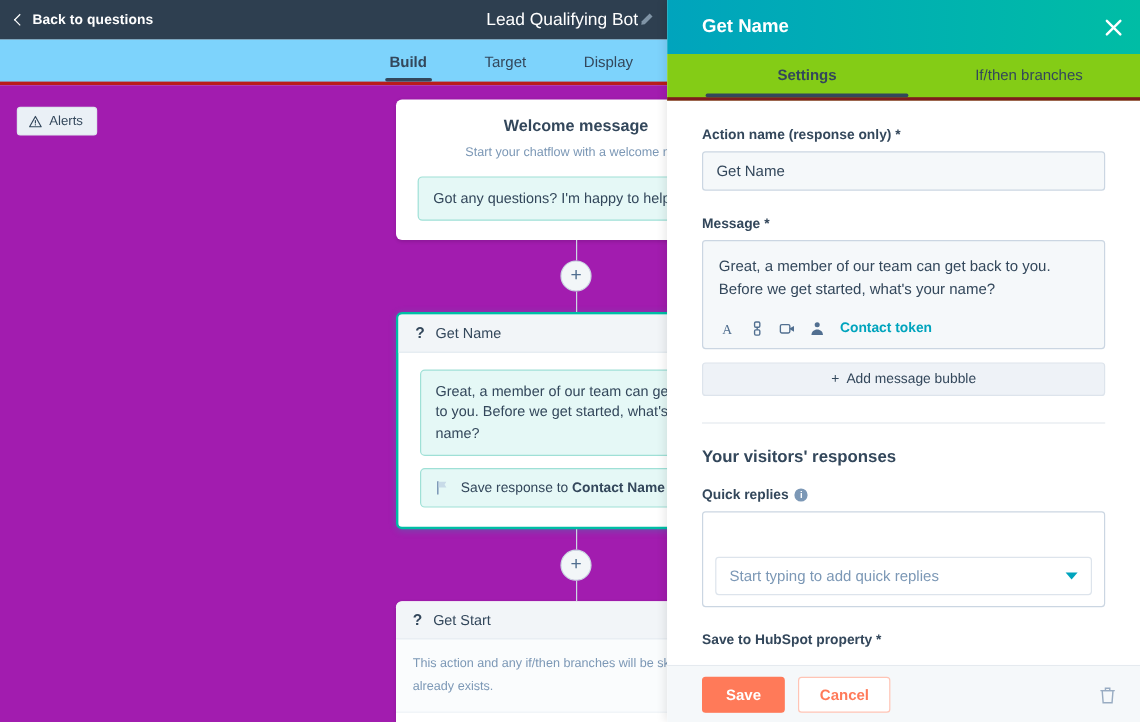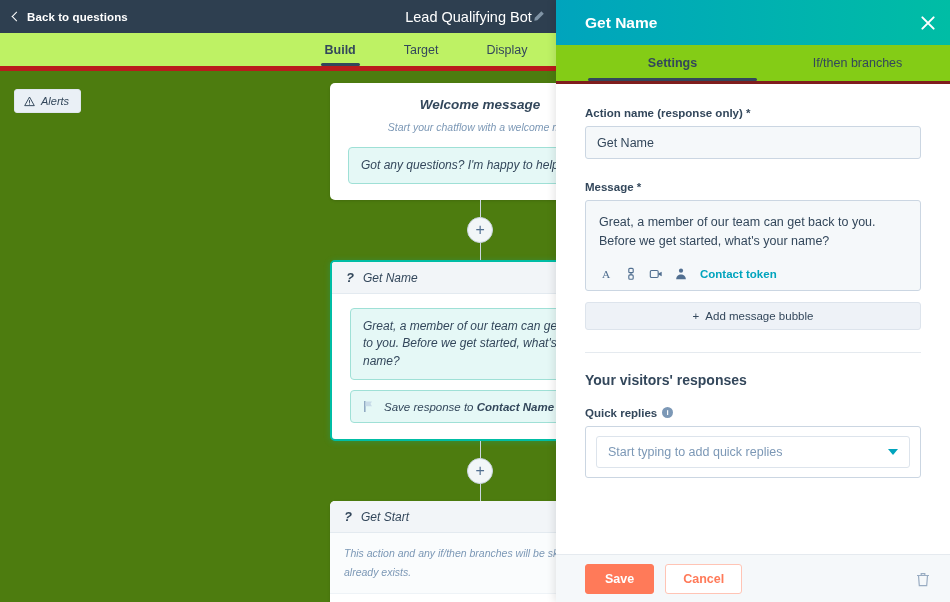--- a/index.html
+++ b/index.html
@@ -30,38 +30,38 @@
     position: absolute; left: 0; top: 0; width: 950px; height: 33px;
     display: flex; align-items: center; justify-content: center; gap: 0;
     pointer-events: none;
   }
   .bot-title { color: #ffffff; font-size: 14.5px; font-weight: normal; }
   .pencil-icon { width: 13px; height: 13px; opacity: .85; pointer-events: auto; cursor: pointer; }
 
   
   .subnav {
     position: absolute; left: 0; top: 33px; width: 788px; height: 38px;
-    background: #bef264; border-bottom: 5px solid #b91c1c;
+    background: #7dd3fc; border-bottom: 3px solid #b91c1c;
     display: flex; align-items: flex-end; justify-content: center; gap: 40px;
   }
   .subtab {
     font-size: 12.5px; color: #33475b; padding: 0 4px 9px 4px;
     cursor: pointer; position: relative; white-space: nowrap;
   }
   .subtab.active { font-weight: bold; }
   .subtab.active::after {
     content: ""; position: absolute; left: 0; right: 0; bottom: 0;
     height: 3px; background: #33475b; border-radius: 2px;
   }
   .subnav-inner { display:flex; gap:40px; transform: translateX(32px); align-items: flex-end;}
 
   
   .canvas {
     position: absolute; left: 0; top: 71px; width: 950px; height: 531px;
-    background: #4d7c0f; overflow: hidden; font-style: italic;
+    background: #a21caf; overflow: hidden;
   }
   .alerts-btn {
     position: absolute; left: 14px; top: 18px;
     background: #eaf0f6; color: #33475b; border: 1px solid #dfe6ee;
     border-radius: 3px; font-size: 11px; padding: 5px 11px 5px 9px;
     display: flex; align-items: center; gap: 6px; cursor: pointer;
   }
   .warn-tri { width: 11px; height: 11px; }
 
   
@@ -191,21 +191,21 @@
     color: #fff; font-size: 8px; font-weight: bold; display: inline-flex;
     align-items: center; justify-content: center; cursor: pointer;
   }
   .qr-outer {
     border: 1px solid #cbd6e2; border-radius: 3px; background: #ffffff;
     padding: 9px 10px;
   }
   .qr-inner {
     border: 1px solid #dde4ec; border-radius: 3px; height: 32px;
     display: flex; align-items: center; justify-content: space-between;
-    padding: 0 11px; cursor: pointer;
+    padding: 0 11px; cursor: pointer; margin-top: 28px;
   }
   .qr-placeholder { font-size: 12.5px; color: #7c98b6; }
   .caret-down {
     width: 0; height: 0; border-left: 5px solid transparent;
     border-right: 5px solid transparent; border-top: 6px solid #00a4bd;
   }
   .panel-footer {
     flex: none; height: 48px; background: #f5f8fa;
     border-top: 1px solid #e5eaef; display: flex; align-items: center;
     padding: 0 20px 0 29px; gap: 11px;
@@ -390,20 +390,21 @@
           <span class="info-i">i</span>
         </div>
         <div class="qr-outer">
           <div class="qr-inner">
             <span class="qr-placeholder">Start typing to add quick replies</span>
             <span class="caret-down"></span>
           </div>
         </div>
       </div>
 
+      <div class="field-label">Save to HubSpot property *</div>
 
     </div>
 
     <div class="panel-footer">
       <button class="btn-save">Save</button>
       <button class="btn-cancel">Cancel</button>
       <svg class="trash-icon" viewBox="0 0 14 16">
         <path d="M2.5 4.5h9l-.8 10.2H3.3z" fill="none" stroke="#99acc2" stroke-width="1.2"></path>
         <path d="M1 4.5h12M5.2 4.5V2.6h3.6v1.9" fill="none" stroke="#99acc2" stroke-width="1.2"></path>
       </svg>

